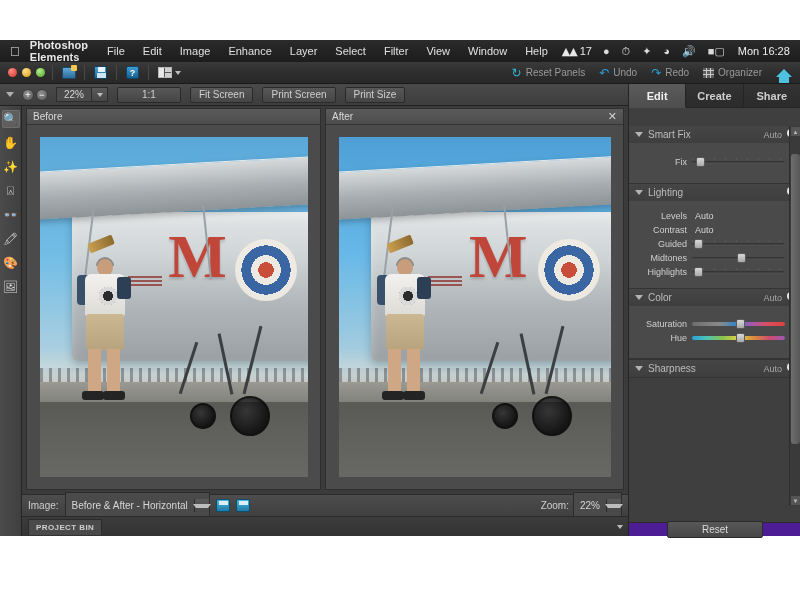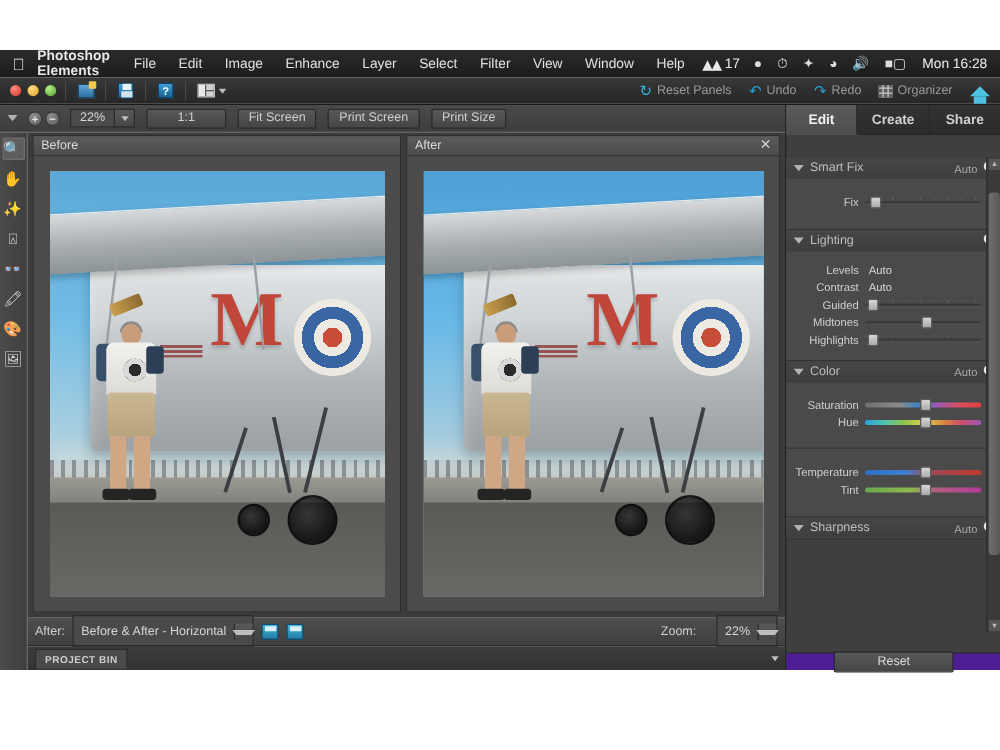--- a/index.html
+++ b/index.html
@@ -148,21 +148,21 @@
   .viewbar {
     position:absolute; top:494px; left:22px; width:606px; height:22px;
     background:linear-gradient(#4d4d4d,#404040); border-top:1px solid #2b2b2b;
     display:flex; align-items:center; padding:0 6px; gap:6px; font-size:10px; color:#cfcfcf;
   }
   .vb-select { display:flex; align-items:center; background:#4a4a4a; border:1px solid #2c2c2c; height:28px;}
   .vb-select span { padding:0 6px; font-size:10px; color:#d6d6d6; line-height:13px;}
   .vb-select .drop { width:15px;height:13px; background:linear-gradient(#5a5a5a,#464646); border-left:1px solid #2c2c2c; display:flex;align-items:center;justify-content:center;}
   .vb-icn { width:14px;height:13px; background:linear-gradient(#49b6dd,#1d7ba5); border:1px solid #0f4f6d; border-radius:2px; position:relative;}
   .vb-icn:after{content:""; position:absolute; left:2px; top:1px; width:9px;height:4px; background:#d9eef6;}
-  .vb-right { margin-left:auto; display:flex; align-items:center; gap:16px;justify-content:space-between;}
+  .vb-right { margin-left:auto; display:flex; align-items:center; gap:4px;justify-content:space-between;}
   .projectbin {
     position:absolute; top:516px; left:22px; width:606px; height:20px;
     background:linear-gradient(#3c3c3c,#333333); border-top:1px solid #2a2a2a;
     display:flex; align-items:center; padding-left:6px;
   }
   .pb-tab { font-size:8px; font-weight:bold; color:#cfcfcf; letter-spacing:.4px; background:#4a4a4a; padding:3px 7px; border:1px solid #2b2b2b; border-bottom:none;}
   .pb-right { margin-left:auto; padding-right:5px; display:flex; align-items:center; gap:3px;}
 
   
   .rightpanel {
@@ -417,21 +417,21 @@
             <div class="p-shoe l"></div>
             <div class="p-shoe r"></div>
           </div>
           <div class="shadowground"></div>
         </div>
       </div>
     </div>
   </div>
 
   <div class="viewbar">
-    <span>After:</span>
+    <span>Image:</span>
     <div class="vb-select">
       <span>Before &amp; After - Horizontal</span>
       <span class="drop">
           <span class="caret-sm" style="margin:0"></span>
         </span>
     </div>
     <span class="vb-icn"></span>
     <span class="vb-icn"></span>
     <div class="vb-right">
       <span>Zoom:</span>
@@ -553,38 +553,20 @@
             <span class="slider">
               <span class="track grad-hue"></span>
               <span class="thumb" style="left:47%"></span>
             </span>
             <span class="arrow-r"></span>
           </div>
         </div>
       </div>
 
       <div class="section">
-        <div class="sec-body" style="padding-top:10px;padding-bottom:12px">
-          <div class="ctl-row">
-            <span class="ctl-lbl">Temperature</span>
-            <span class="slider">
-              <span class="track grad-temp"></span>
-              <span class="thumb" style="left:47%"></span>
-            </span>
-            <span class="arrow-r"></span>
-          </div>
-          <div class="ctl-row">
-            <span class="ctl-lbl">Tint</span>
-            <span class="slider">
-              <span class="track grad-tint"></span>
-              <span class="thumb" style="left:47%"></span>
-            </span>
-            <span class="arrow-r"></span>
-          </div>
-        </div>
       </div>
 
       <div class="section">
         <div class="sec-head">
           <span class="sec-caret"></span>
           <span>Sharpness</span>
           <span class="sec-right">
             <span class="auto-lbl">Auto</span>
             <span class="bulb"></span>
           </span>

